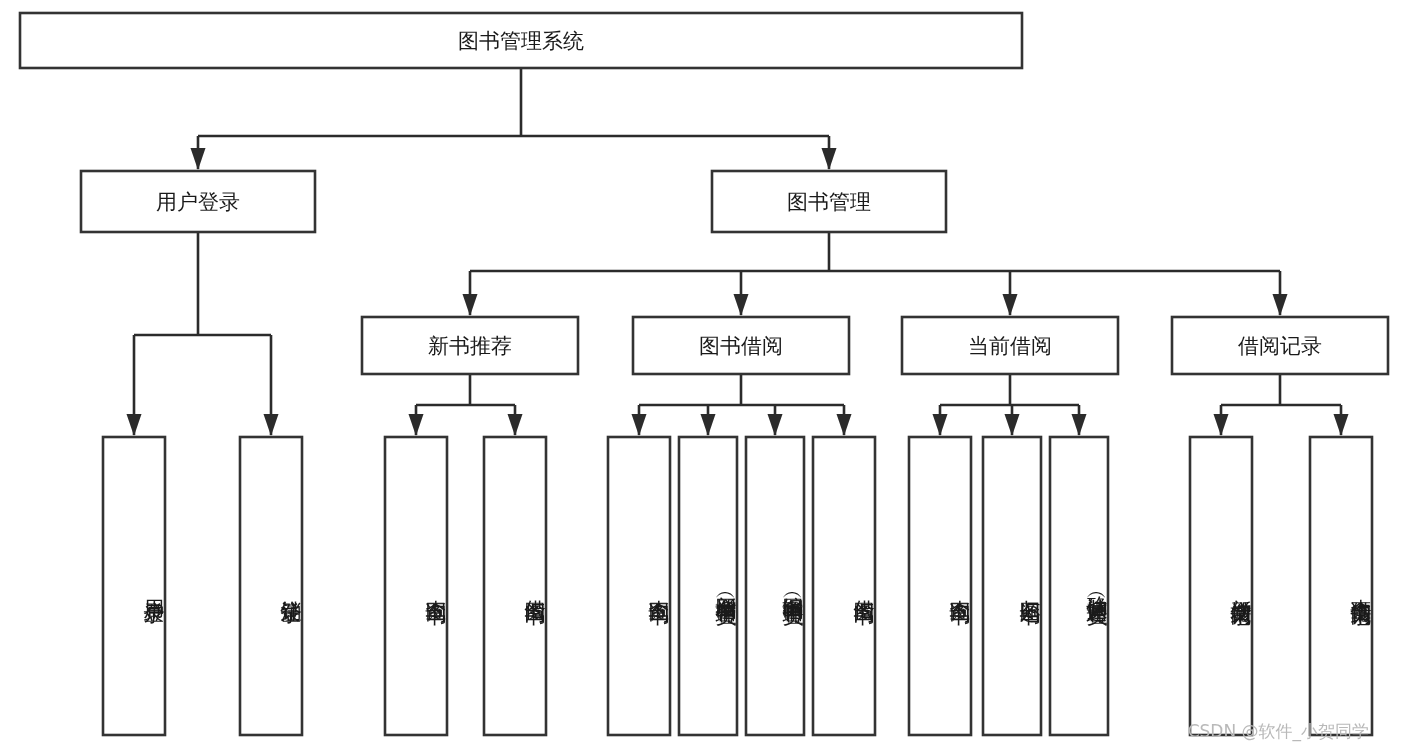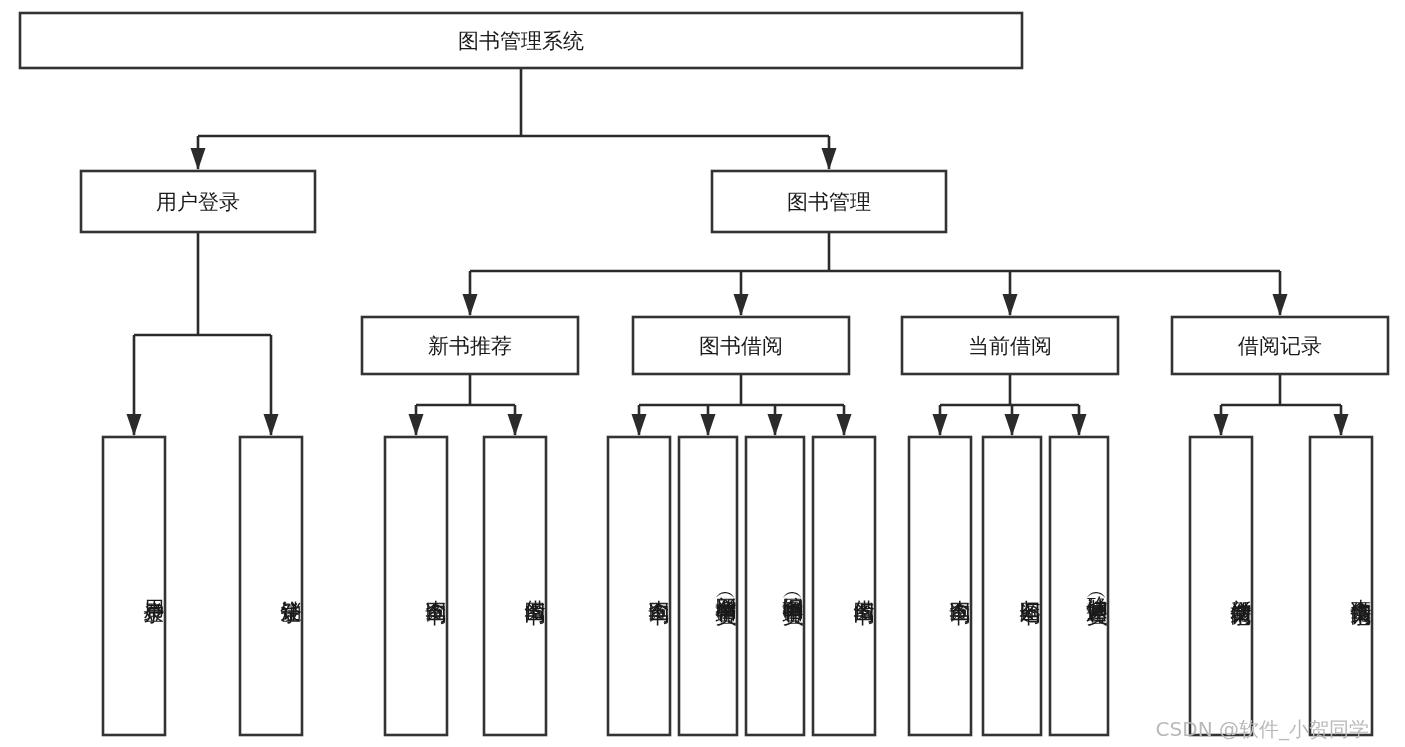--- a/index.html
+++ b/index.html
@@ -64,21 +64,21 @@
     justify-content: center;
     white-space: nowrap;
     pointer-events: none;
     user-select: none;
   }
   .watermark {
     position: absolute;
     right: 8px;
     bottom: 4px;
     font-family: "DejaVu Sans", "Liberation Sans", sans-serif;
-    font-size: 20px;
+    font-size: 17px;
     color: #b9b9b9;
     white-space: nowrap;
     user-select: none;
   }
 </style>
 </head>
 <body>
 
 <div id="diagram-root">
 

